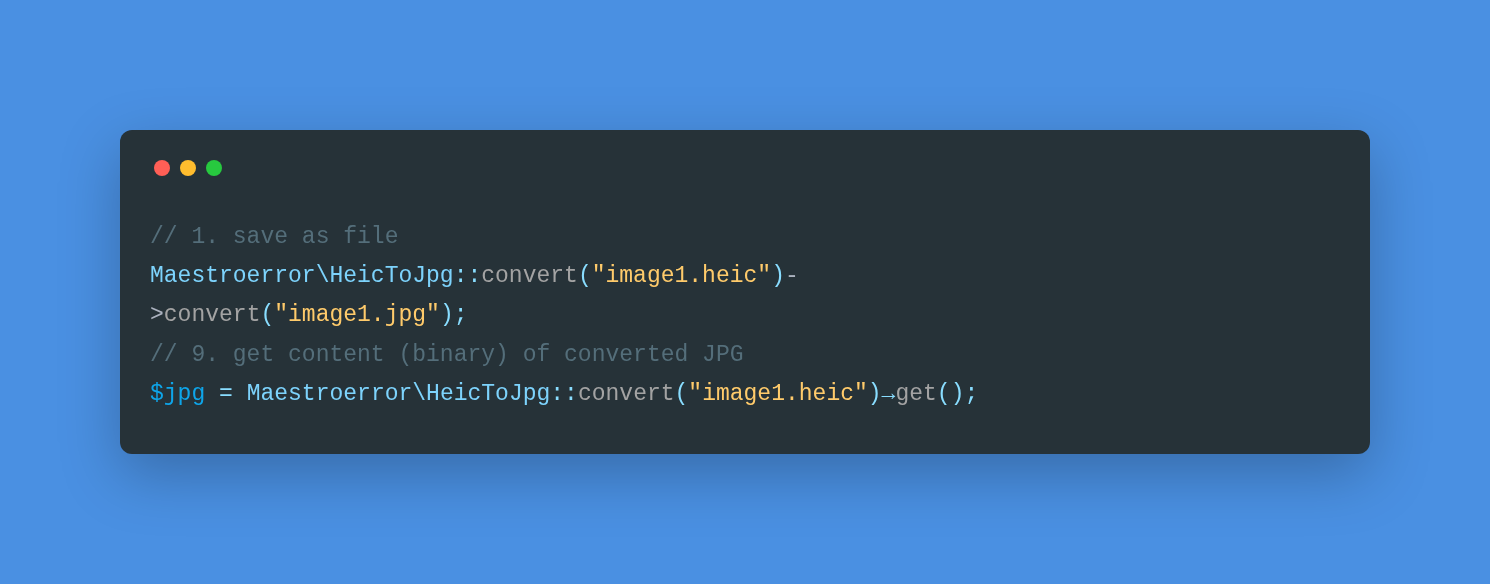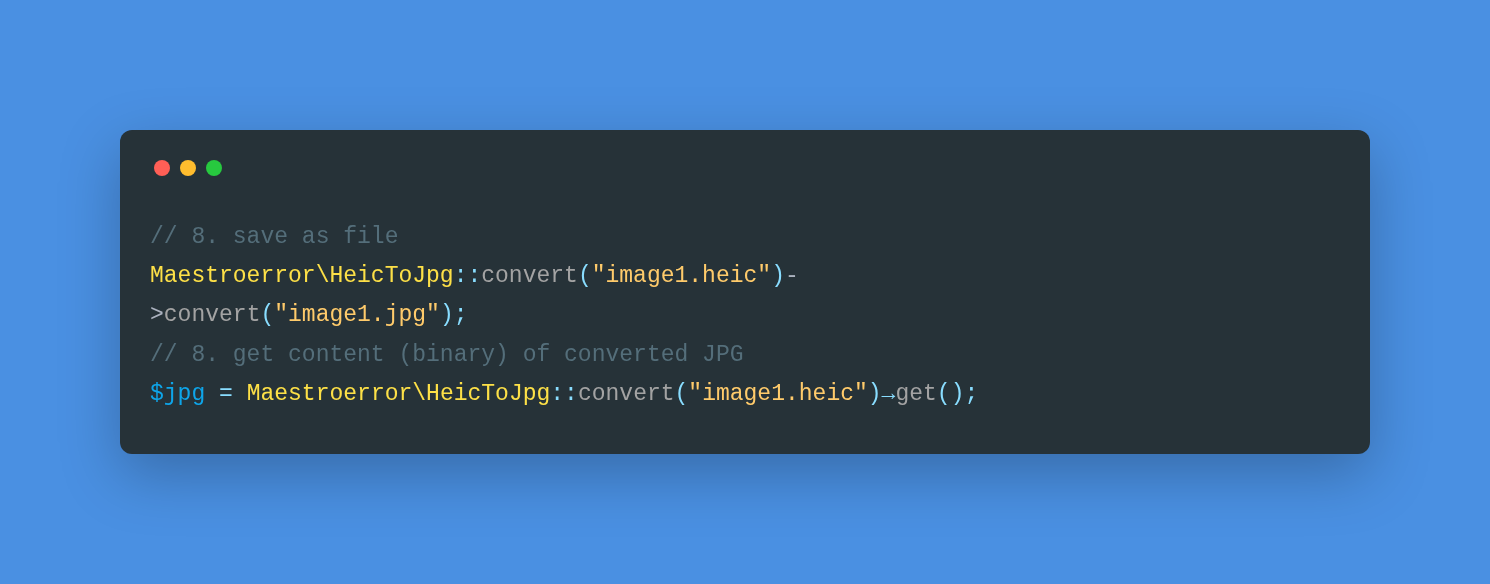--- a/index.html
+++ b/index.html
@@ -39,35 +39,35 @@
     .dot-yellow { background: #ffbd2e; }
     .dot-green { background: #27c93f; }
     .code-content {
       font-size: 23px;
       line-height: 1.7;
       font-family: inherit;
       white-space: pre-wrap;
       word-break: break-all;
     }
     .tok-comment { color: #546e7a; }
-    .tok-namespace { color: #fde047; }
+    .tok-namespace { color: #7dd3fc; }
     .tok-punct { color: #89ddff; }
     .tok-func { color: #a3a3a3; }
     .tok-string { color: #ffcb6b; }
     .tok-plain { color: #abb2bf; }
     .tok-var { color: #0ea5e9; }
     .tok-arrow { color: #89ddff; }
   </style>
 </head>
 <body>
 
 <div class="code-window">
   <div class="titlebar">
     <div class="dot dot-red"></div>
     <div class="dot dot-yellow"></div>
     <div class="dot dot-green"></div>
   </div>
-  <div class="code-content"><span class="tok-comment">// 8. save as file</span>
+  <div class="code-content"><span class="tok-comment">// 1. save as file</span>
 <span class="tok-namespace">Maestroerror\HeicToJpg</span><span class="tok-punct">::</span><span class="tok-func">convert</span><span class="tok-punct">(</span><span class="tok-string">"image1.heic"</span><span class="tok-punct">)</span><span class="tok-plain">-</span>
 <span class="tok-plain">&gt;</span><span class="tok-func">convert</span><span class="tok-punct">(</span><span class="tok-string">"image1.jpg"</span><span class="tok-punct">)</span><span class="tok-punct">;</span>
-<span class="tok-comment">// 8. get content (binary) of converted JPG</span>
+<span class="tok-comment">// 9. get content (binary) of converted JPG</span>
 <span class="tok-var">$jpg</span><span class="tok-plain"> </span><span class="tok-punct">=</span><span class="tok-plain"> </span><span class="tok-namespace">Maestroerror\HeicToJpg</span><span class="tok-punct">::</span><span class="tok-func">convert</span><span class="tok-punct">(</span><span class="tok-string">"image1.heic"</span><span class="tok-punct">)</span><span class="tok-arrow">→</span><span class="tok-func">get</span><span class="tok-punct">(</span><span class="tok-punct">)</span><span class="tok-punct">;</span></div>
 </div>
 
 </body></html>

